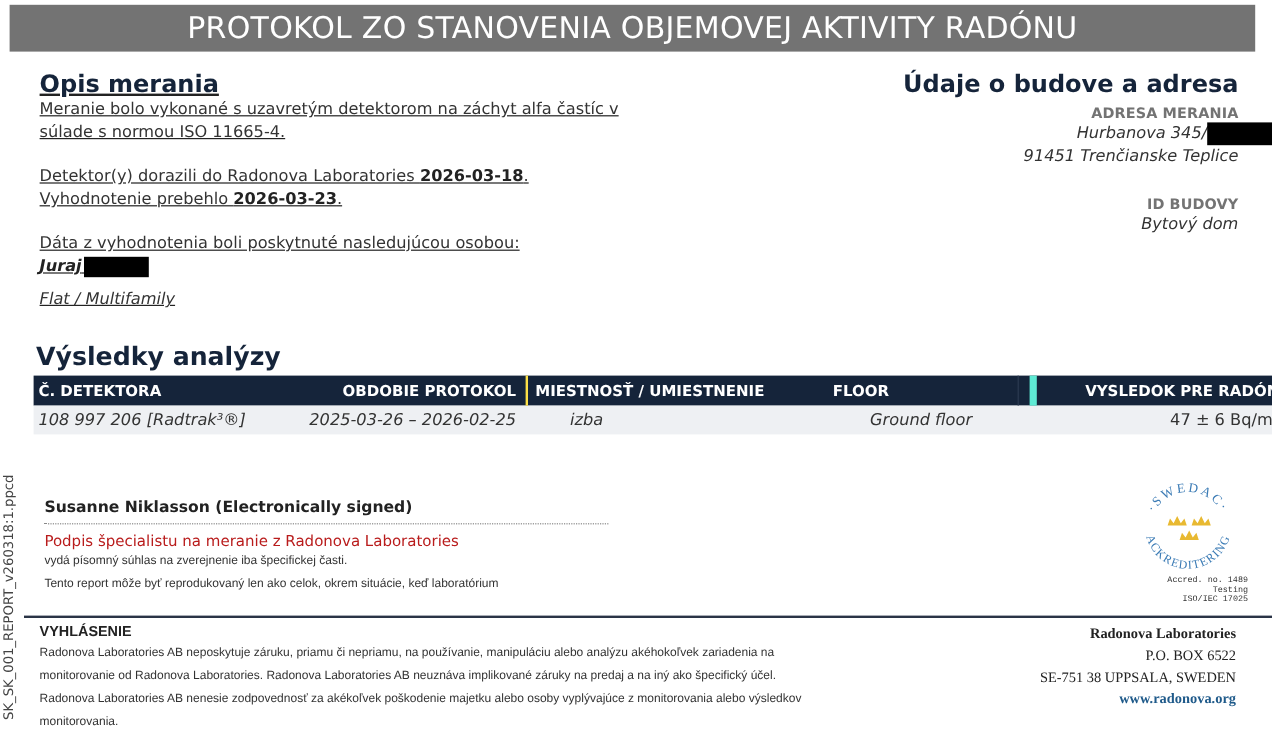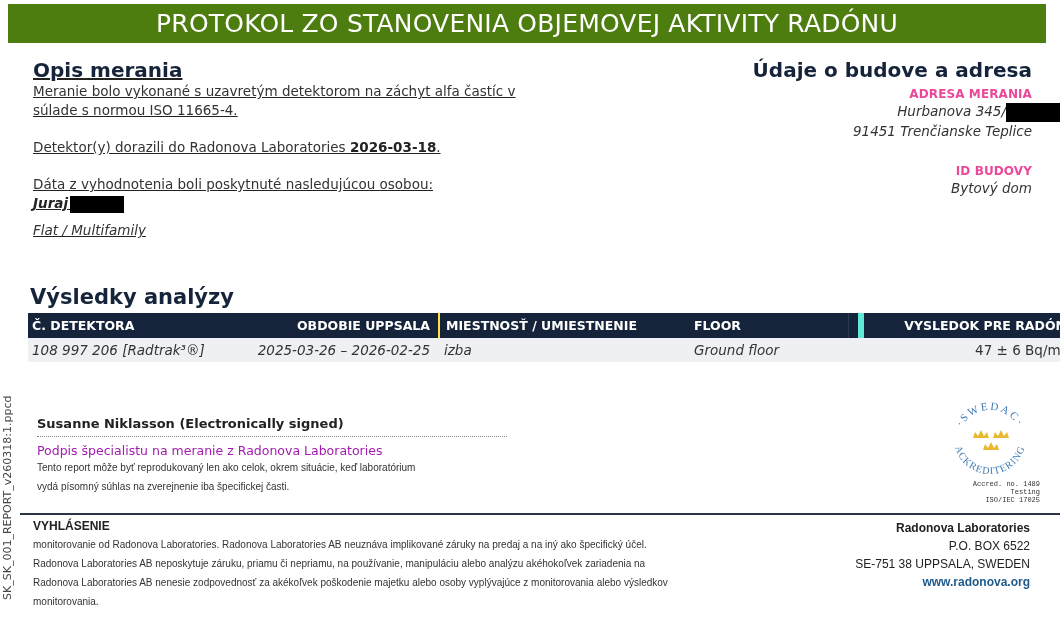--- a/index.html
+++ b/index.html
@@ -1,38 +1,38 @@
 <!DOCTYPE html>
 <html><head>
 <meta charset="utf-8">
 <style>
   * { box-sizing: border-box; margin: 0; padding: 0; }
   html, body { width: 1060px; height: 620px; background: #ffffff; overflow: hidden; }
   body { position: relative; font-family: "Liberation Sans", sans-serif; color: #222; }
 
   .title-bar {
     position: absolute; left: 8px; top: 4px; width: 1038px; height: 39px;
-    background: #4d7c0f; color: #fff;
+    background: #737373; color: #fff;
     display: flex; align-items: center; justify-content: center;
     font-family: "DejaVu Sans", sans-serif; font-size: 25px; letter-spacing: 0.2px;
     font-weight: normal;
   }
 
   .h2 { font-family: "DejaVu Sans", sans-serif; font-weight: bold; color: #15243a; }
 
   .left-col { position: absolute; left: 33px; top: 58px; width: 520px; text-decoration: underline; }
   .left-col .h2 { font-size: 20px; line-height: 24px; }
   .p { font-size: 13.5px; line-height: 19px; color: #333; font-family: "DejaVu Sans", sans-serif; }
   .p b { color: #222; }
   .gap { height: 18px; }
   .gap-sm { height: 8px; }
 
   .redact { display: inline-block; background: #000; vertical-align: middle; }
 
-  .label-caps { font-size: 12px; font-weight: bold; color: #ec4899; font-family: "DejaVu Sans", sans-serif; letter-spacing: 0.1px; }
+  .label-caps { font-size: 12px; font-weight: bold; color: #737373; font-family: "DejaVu Sans", sans-serif; letter-spacing: 0.1px; }
   .italic { font-style: italic; }
 
   .right-col { position: absolute; right: 28px; top: 58px; width: 320px; text-align: right; }
   .right-col .h2 { font-size: 20px; line-height: 24px; }
   .right-col .label-caps { margin-top: 4px; line-height: 16px; }
   .right-col .val { font-size: 13.5px; line-height: 19px; font-style: italic; color: #333; font-family: "DejaVu Sans", sans-serif; }
 
   .results-title { position: absolute; left: 30px; top: 285px; font-size: 21px; }
 
   .table { position: absolute; left: 28px; top: 313px; width: 1042px; }
@@ -40,62 +40,63 @@
     display: flex; background: #15243a; color: #fff; height: 25px; align-items: center;
     font-size: 12.5px; font-weight: bold; font-family: "DejaVu Sans", sans-serif;
   }
   .trow {
     display: flex; background: #eef0f3; height: 24px; align-items: center;
     font-size: 13.5px; font-style: italic; color: #333; font-family: "DejaVu Sans", sans-serif;
   }
   .c1 { width: 210px; padding-left: 4px; }
   .c2 { width: 200px; text-align: right; padding-right: 8px; }
   .c3 { width: 250px; padding-left: 6px; border-left: 2px solid #fde047; height: 100%; display: flex; align-items: center; }
-  .trow .c3 { border-left: none; }
+  .trow .c3 { border-left: none; margin-left: 31px; }
   .c4 { width: 160px; padding-left: 6px; }
   .c4b { width: 10px; height: 100%; border-left: 1px solid #2b3a52; }
   .trow .c4b { border-left: none; }
   .c5 { flex: 1; text-align: right; padding-right: 4px; height: 100%; display: flex; align-items: center; justify-content: flex-end; border-left: 6px solid #5eead4; }
   .trow .c5 { border-left: none; font-style: normal; }
 
   .side-code {
     position: absolute; left: 1px; top: 600px;
     transform: rotate(-90deg); transform-origin: left top;
     font-size: 11px; color: #444; font-family: "DejaVu Sans", sans-serif; white-space: nowrap;
   }
 
   .sig { position: absolute; left: 37px; top: 416px; width: 470px; }
   .sig-name { font-size: 13px; font-weight: bold; color: #222; font-family: "DejaVu Sans", sans-serif; padding-bottom: 5px; border-bottom: 1px dotted #888; }
-  .sig-role { font-size: 12.5px; color: #a21caf; margin-top: 6px; font-family: "DejaVu Sans", sans-serif; }
+  .sig-role { font-size: 12.5px; color: #b91c1c; margin-top: 6px; font-family: "DejaVu Sans", sans-serif; }
   .sig-note { font-size: 10px; color: #333; line-height: 18px; margin-top: 1px; font-family: "Liberation Sans", sans-serif; }
 
   .swedac { position: absolute; left: 940px; top: 400px; width: 100px; height: 110px; }
   .swedac-text { position: absolute; left: 0; width: 100%; text-align: right; font-family: Liberation Mono, monospace; font-size: 7px; color: #333; line-height: 8px; }
 
   .divider { position: absolute; left: 20px; top: 513px; width: 1040px; height: 2px; background: #2a3446; }
 
   .disc { position: absolute; left: 33px; top: 519px; width: 760px; }
   .disc-title { font-size: 12px; font-weight: bold; color: #222; font-family: "Liberation Sans", sans-serif; }
   .disc-body { font-size: 10px; line-height: 19px; color: #333; margin-top: 2px; font-family: "Liberation Sans", sans-serif; }
 
-  .lab { position: absolute; right: 30px; top: 519px; text-align: right; font-family: Liberation Sans, sans-serif; font-size: 12px; line-height: 18px; color: #222; }
+  .lab { position: absolute; right: 30px; top: 519px; text-align: right; font-family: Liberation Serif, serif; font-size: 12px; line-height: 18px; color: #222; }
   .lab .name { font-weight: bold; }
   .lab .web { color: #1f5a8a; font-weight: bold; }
 </style>
 </head>
 <body>
 
 <div class="title-bar">PROTOKOL ZO STANOVENIA OBJEMOVEJ AKTIVITY RADÓNU</div>
 
 <div class="left-col">
   <div class="h2">Opis merania</div>
   <div class="p">Meranie bolo vykonané s uzavretým detektorom na záchyt alfa častíc v</div>
   <div class="p">súlade s normou ISO 11665-4.</div>
   <div class="gap"></div>
   <div class="p"><span>Detektor(y) dorazili do Radonova Laboratories </span><b>2026-03-18</b>.</div>
+  <div class="p"><span>Vyhodnotenie prebehlo </span><b>2026-03-23</b>.</div>
   <div class="gap"></div>
   <div class="p">Dáta z vyhodnotenia boli poskytnuté nasledujúcou osobou:</div>
   <div class="p"><b class="italic">Juraj</b> <span class="redact" style="width:54px;height:17px;margin-left:-2px;"></span></div>
   <div class="gap-sm"></div>
   <div class="p italic">Flat / Multifamily</div>
 </div>
 
 <div class="right-col">
   <div class="h2">Údaje o budove a adresa</div>
   <div class="label-caps">ADRESA MERANIA</div>
@@ -104,43 +105,43 @@
   <div class="gap"></div>
   <div class="label-caps">ID BUDOVY</div>
   <div class="val">Bytový dom</div>
 </div>
 
 <div class="h2 results-title">Výsledky analýzy</div>
 
 <div class="table">
   <div class="thead">
     <div class="c1">Č. DETEKTORA</div>
-    <div class="c2">OBDOBIE UPPSALA</div>
+    <div class="c2">OBDOBIE PROTOKOL</div>
     <div class="c3">MIESTNOSŤ / UMIESTNENIE</div>
     <div class="c4">FLOOR</div>
     <div class="c4b"></div>
     <div class="c5">VYSLEDOK PRE RADÓN</div>
   </div>
   <div class="trow">
     <div class="c1">108 997 206 [Radtrak³®]</div>
     <div class="c2">2025-03-26 – 2026-02-25</div>
     <div class="c3">izba</div>
     <div class="c4">Ground floor</div>
     <div class="c4b"></div>
     <div class="c5">47 ± 6 Bq/m³</div>
   </div>
 </div>
 
 <div class="side-code">SK_SK_001_REPORT_v260318:1.ppcd</div>
 
 <div class="sig">
   <div class="sig-name">Susanne Niklasson (Electronically signed)</div>
   <div class="sig-role">Podpis špecialistu na meranie z Radonova Laboratories</div>
+  <div class="sig-note">vydá písomný súhlas na zverejnenie iba špecifickej časti.</div>
   <div class="sig-note">Tento report môže byť reprodukovaný len ako celok, okrem situácie, keď laboratórium</div>
-  <div class="sig-note">vydá písomný súhlas na zverejnenie iba špecifickej časti.</div>
 </div>
 
 <div class="swedac">
   <svg width="100" height="80" viewBox="0 0 100 80">
     <defs>
       <path id="arcTop" d="M 18 42 A 32 32 0 0 1 82 42"></path>
       <path id="arcBot" d="M 14 38 A 36 36 0 0 0 86 38"></path>
     </defs>
     <text font-family="Liberation Serif, serif" font-size="11" fill="#3b7bb5" letter-spacing="2">
       <textPath href="#arcTop" startOffset="50%" text-anchor="middle">·SWEDAC·</textPath>
@@ -157,22 +158,22 @@
   <div class="swedac-text" style="top:80px;">Accred. no. 1489</div>
   <div class="swedac-text" style="top:88px;">Testing</div>
   <div class="swedac-text" style="top:96px;">ISO/IEC 17025</div>
 </div>
 
 <div class="divider"></div>
 
 <div class="disc">
   <div class="disc-title">VYHLÁSENIE</div>
   <div class="disc-body">
+    <div>Radonova Laboratories AB neposkytuje záruku, priamu či nepriamu, na používanie, manipuláciu alebo analýzu akéhokoľvek zariadenia na</div>
     <div>monitorovanie od Radonova Laboratories. Radonova Laboratories AB neuznáva implikované záruky na predaj a na iný ako špecifický účel.</div>
-    <div>Radonova Laboratories AB neposkytuje záruku, priamu či nepriamu, na používanie, manipuláciu alebo analýzu akéhokoľvek zariadenia na</div>
     <div>Radonova Laboratories AB nenesie zodpovednosť za akékoľvek poškodenie majetku alebo osoby vyplývajúce z monitorovania alebo výsledkov</div>
     <div>monitorovania.</div>
   </div>
 </div>
 
 <div class="lab">
   <div class="name">Radonova Laboratories</div>
   <div>P.O. BOX 6522</div>
   <div>SE-751 38 UPPSALA, SWEDEN</div>
   <div class="web">www.radonova.org</div>

